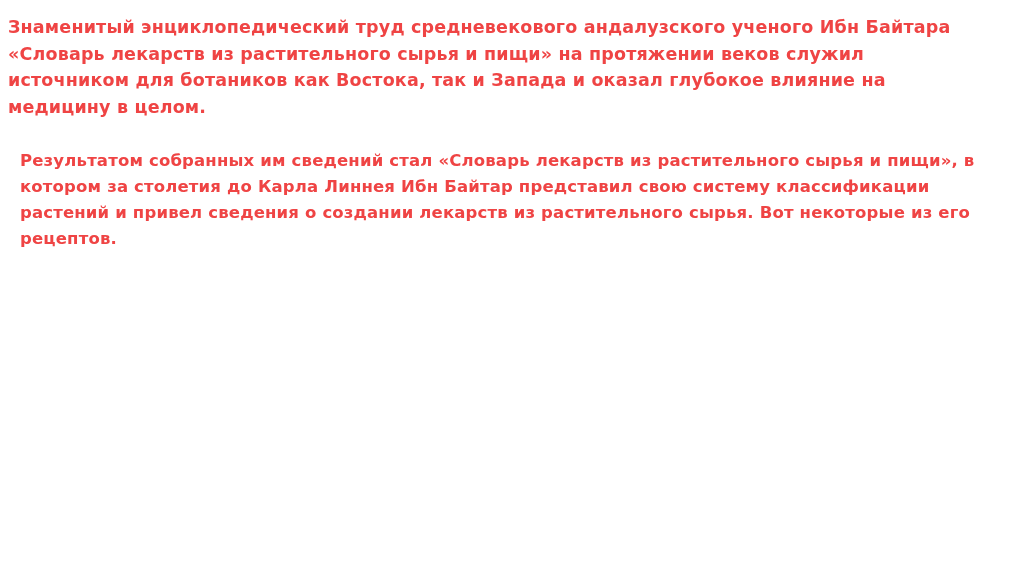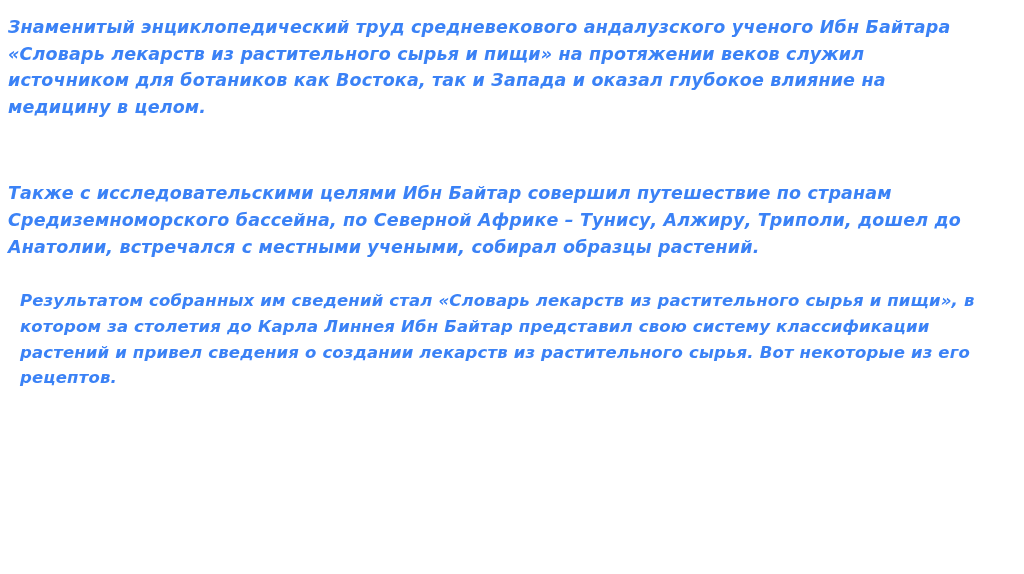--- a/index.html
+++ b/index.html
@@ -15,26 +15,25 @@
     overflow: hidden;
   }
   .page {
     position: relative;
     width: 1024px;
     height: 574px;
     box-sizing: border-box;
     padding: 8px 50px 0 8px;
   }
   .para {
-    font-style: italic;
     font-weight: bold;
     font-size: 17.5px;
     line-height: 1.52;
     letter-spacing: 0.01em;
-    color: #3b82f6;
+    color: #ef4444;
     margin: 0;
   }
   .para-1 {
     margin-top: 6px;
     width: 960px;
   }
   .para-2 {
     margin-top: 60px;
     width: 965px;
   }
@@ -46,17 +45,16 @@
     margin-left: 12px;
   }
 </style>
 </head>
 <body>
 
 <div class="page">
 
   <p class="para para-1">Знаменитый энциклопедический труд средневекового андалузского ученого Ибн Байтара «Словарь лекарств из растительного сырья и пищи» на протяжении веков служил источником для ботаников как Востока, так и Запада и оказал глубокое влияние на медицину в целом.</p>
 
-  <p class="para para-2">Также с исследовательскими целями Ибн Байтар совершил путешествие по странам Средиземноморского бассейна, по Северной Африке – Тунису, Алжиру, Триполи, дошел до Анатолии, встречался с местными учеными, собирал образцы растений.</p>
 
   <p class="para para-3">Результатом собранных им сведений стал «Словарь лекарств из растительного сырья и пищи», в котором за столетия до Карла Линнея Ибн Байтар представил свою систему классификации растений и привел сведения о создании лекарств из растительного сырья. Вот некоторые из его рецептов.</p>
 
 </div>
 
 </body></html>

